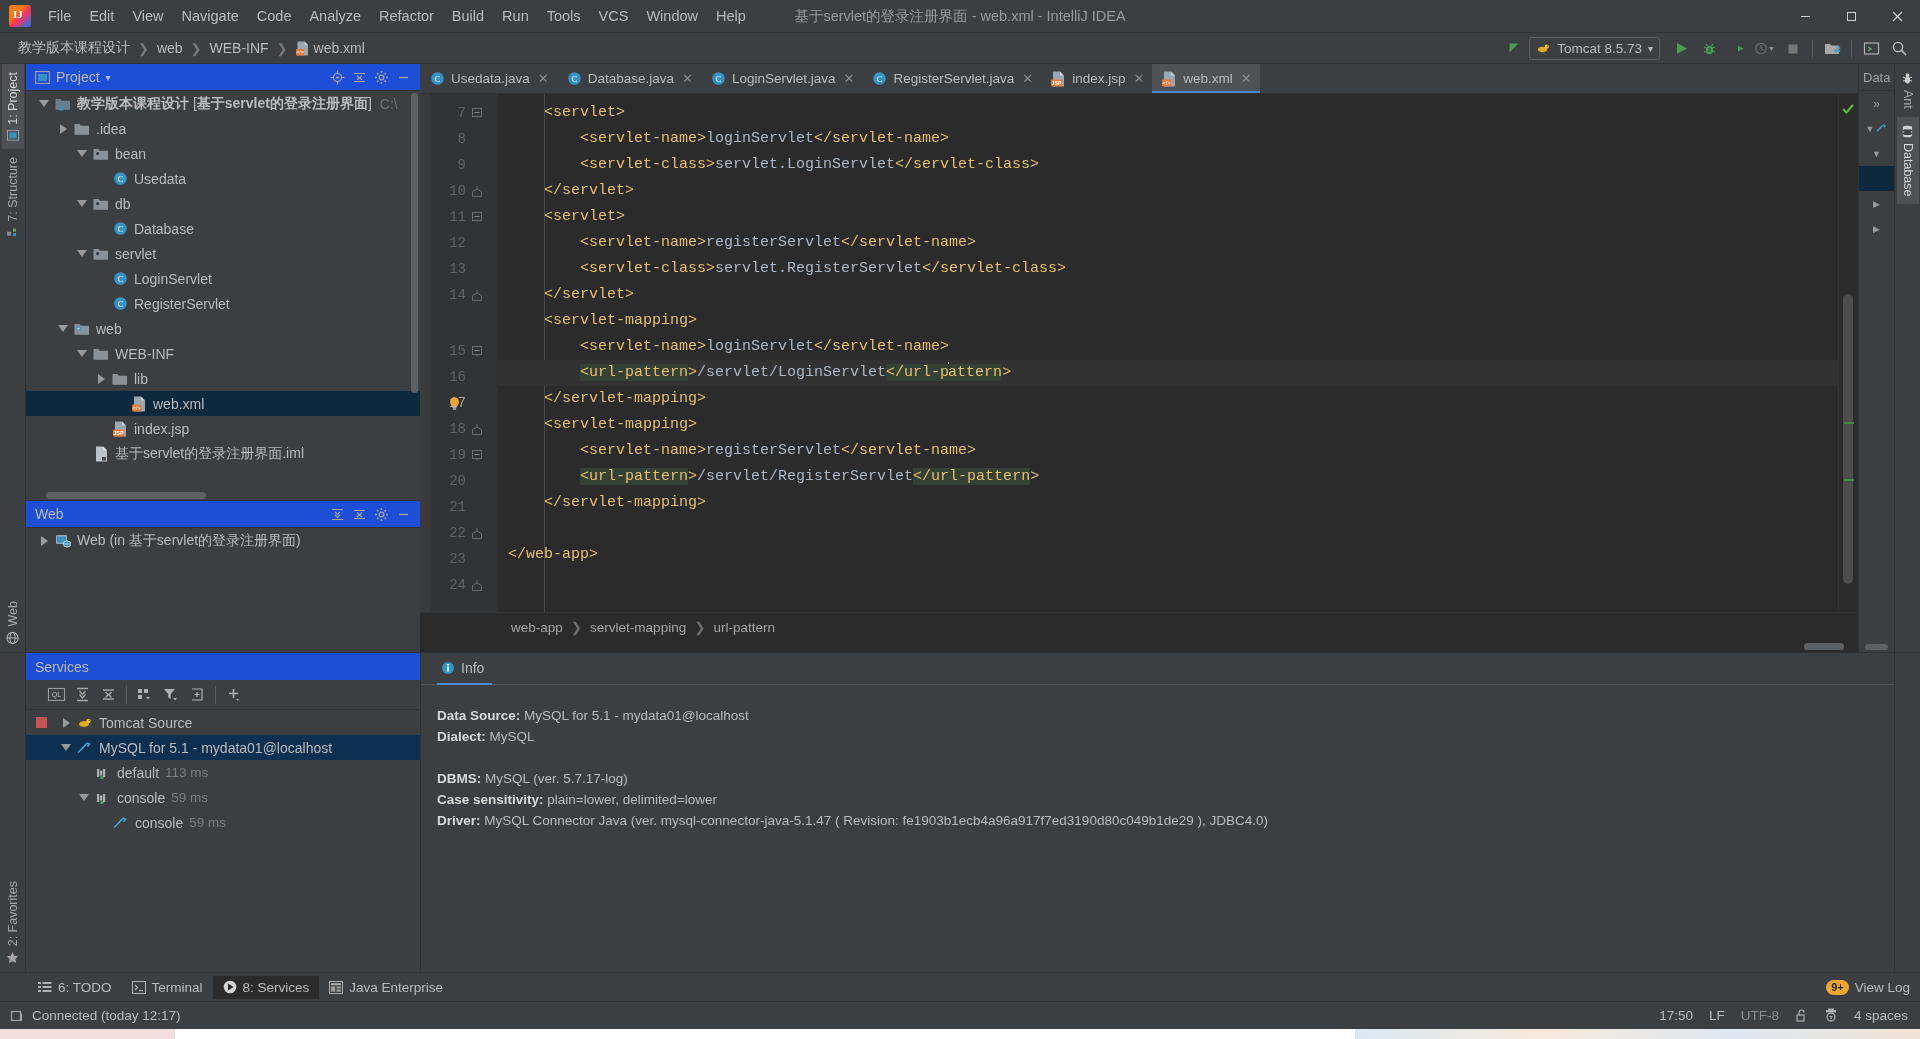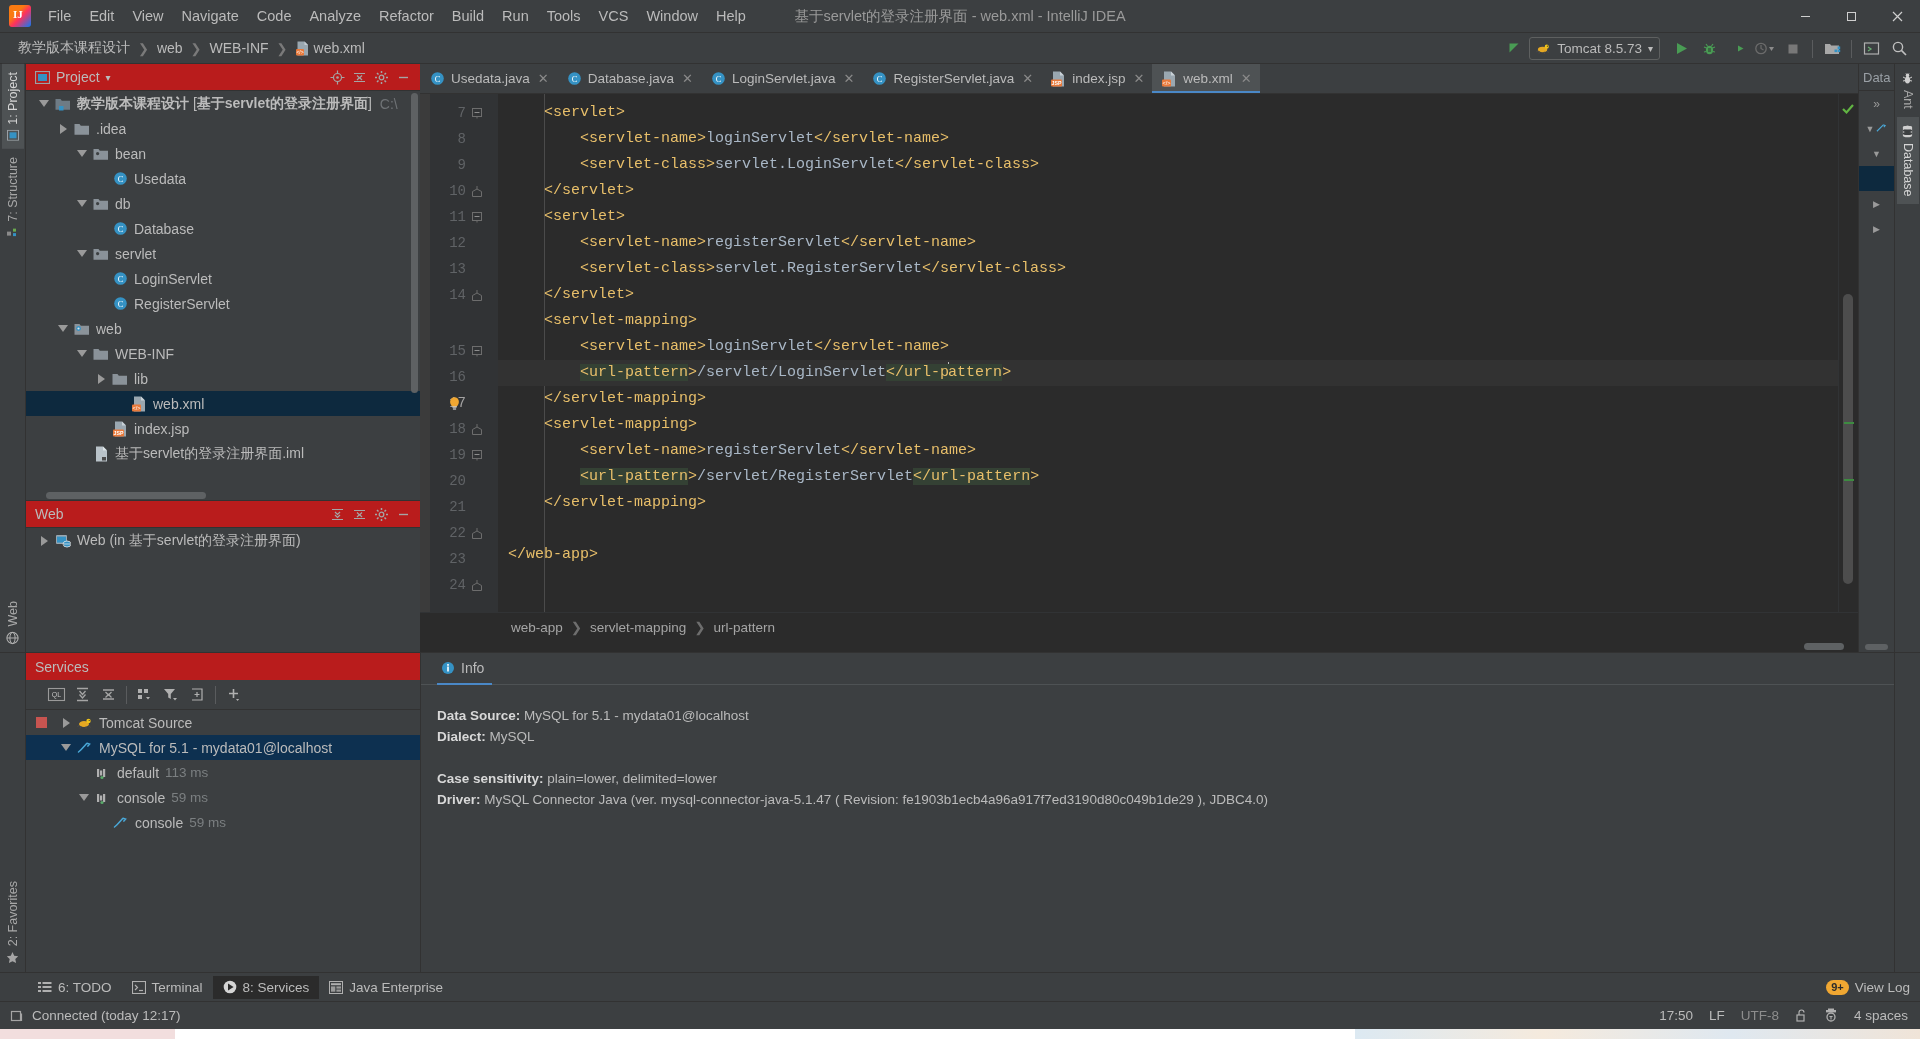--- a/index.html
+++ b/index.html
@@ -61,21 +61,21 @@
     padding:8px 4px; font-size:12.5px; color:#a8a8a8; display:flex; align-items:center; gap:5px;
     white-space:nowrap;
   }
   .stripe .vtab.active{ background:#4e5254; color:#d5d5d5;}
   .stripe-bottom{ margin-top:auto; display:flex; flex-direction:column; align-items:center;}
 
   
   .leftcol{ width:394px; flex:none; display:flex; flex-direction:column; background:#3c3f41;}
   .panel-head{
     height:27px; display:flex; align-items:center; padding:0 6px 0 9px;
-    background:#b91c1c; flex:none; border-bottom:1px solid #323232;
+    background:#1d4ed8; flex:none; border-bottom:1px solid #323232;
   }
   .panel-title{ font-size:14px; color:#bbbbbb; display:flex; align-items:center; gap:6px;}
   .panel-head .spacer{flex:1;}
   .ph-btn{ width:22px;height:22px;display:flex;align-items:center;justify-content:center;border-radius:3px;}
 
   .tree{ background:#3c3f41; overflow:hidden; position:relative; font-size:14px; }
   .trow{
     height:25px; display:flex; align-items:center; color:#bbbbbb; white-space:nowrap;
     padding-right:6px;
   }
@@ -1067,20 +1067,21 @@
             <rect x="6.2" y="5.5" width="1.6" height="5" fill="#fff"></rect>
             <rect x="6.2" y="3" width="1.6" height="1.8" fill="#fff"></rect>
           </svg>
           <span>Info</span>
         </div>
       </div>
       <div class="info-body" id="info-body">
           <div><b>Data Source:</b><span> MySQL for 5.1 - mydata01@localhost</span></div>
           <div><b>Dialect:</b><span> MySQL</span></div>
           <div>&nbsp;</div>
+          <div><b>DBMS:</b><span> MySQL (ver. 5.7.17-log)</span></div>
           <div><b>Case sensitivity:</b><span> plain=lower, delimited=lower</span></div>
           <div><b>Driver:</b><span> MySQL Connector Java (ver. mysql-connector-java-5.1.47 ( Revision: fe1903b1ecb4a96a917f7ed3190d80c049b1de29 ), JDBC4.0)</span></div>
         </div>
     </div>
 
     <div class="rstripe"></div>
   </div>
 
   <div class="toolwin-bar">
     <div id="bottom-tabs" style="display:flex;align-items:center;">

